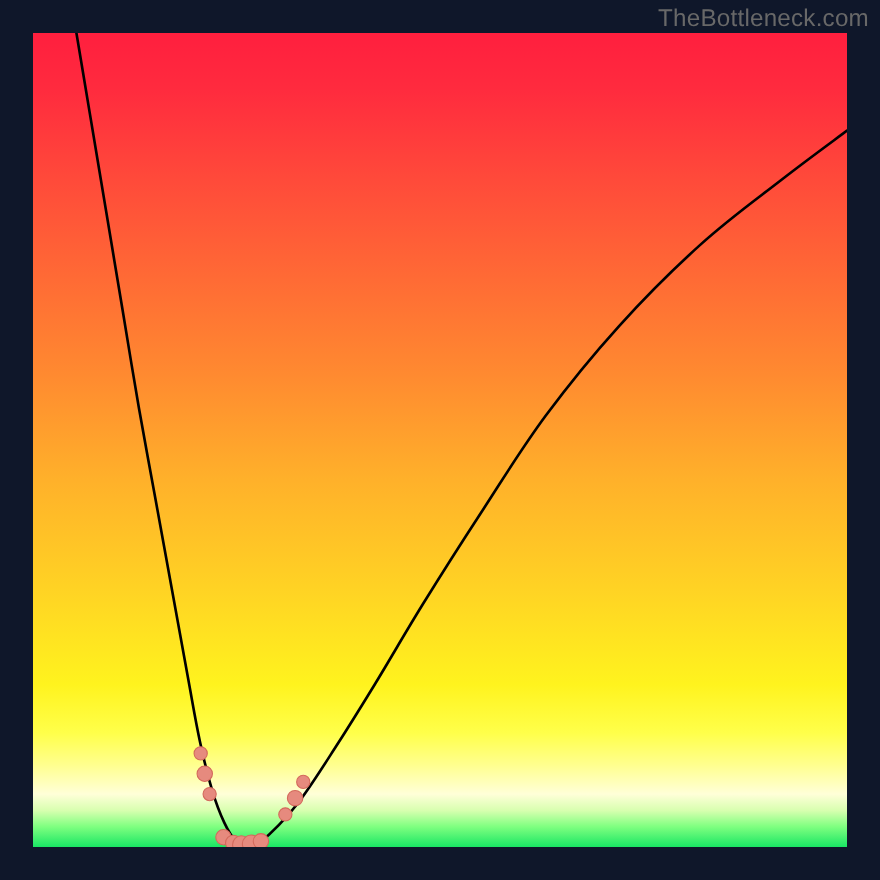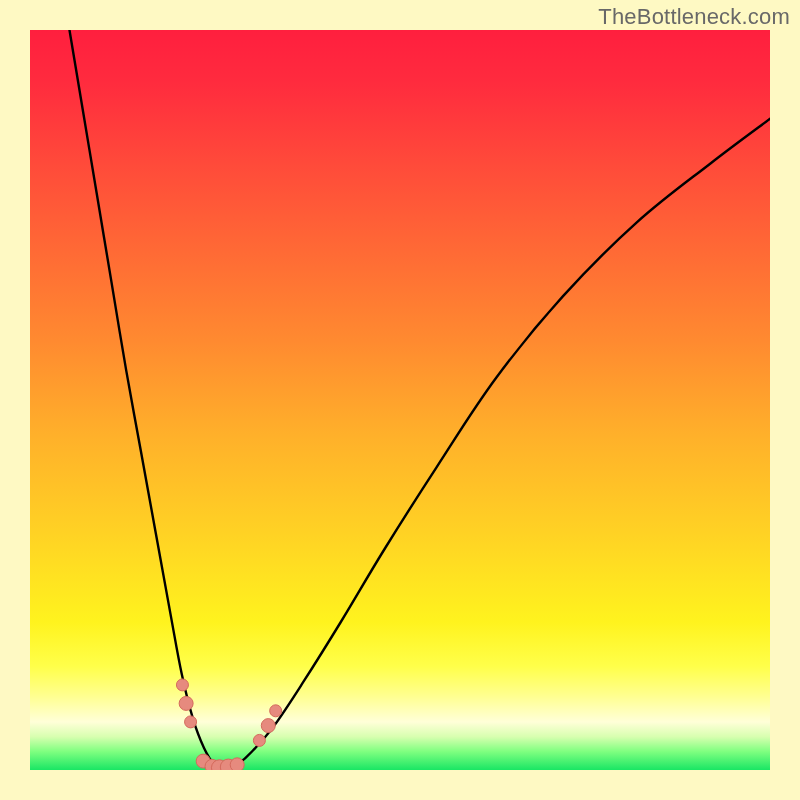--- a/index.html
+++ b/index.html
@@ -10,21 +10,21 @@
     background: #000;
     overflow: hidden;
     font-family: Arial, Helvetica, sans-serif;
   }
   .frame {
     position: absolute;
     top: 0;
     left: 0;
     width: 800px;
     height: 800px;
-    background: #fef9c3;
+    background: #0f172a;
   }
   .plot {
     position: absolute;
     top: 30px;
     left: 30px;
     width: 740px;
     height: 740px;
     overflow: hidden;
   }
   .gradient {

